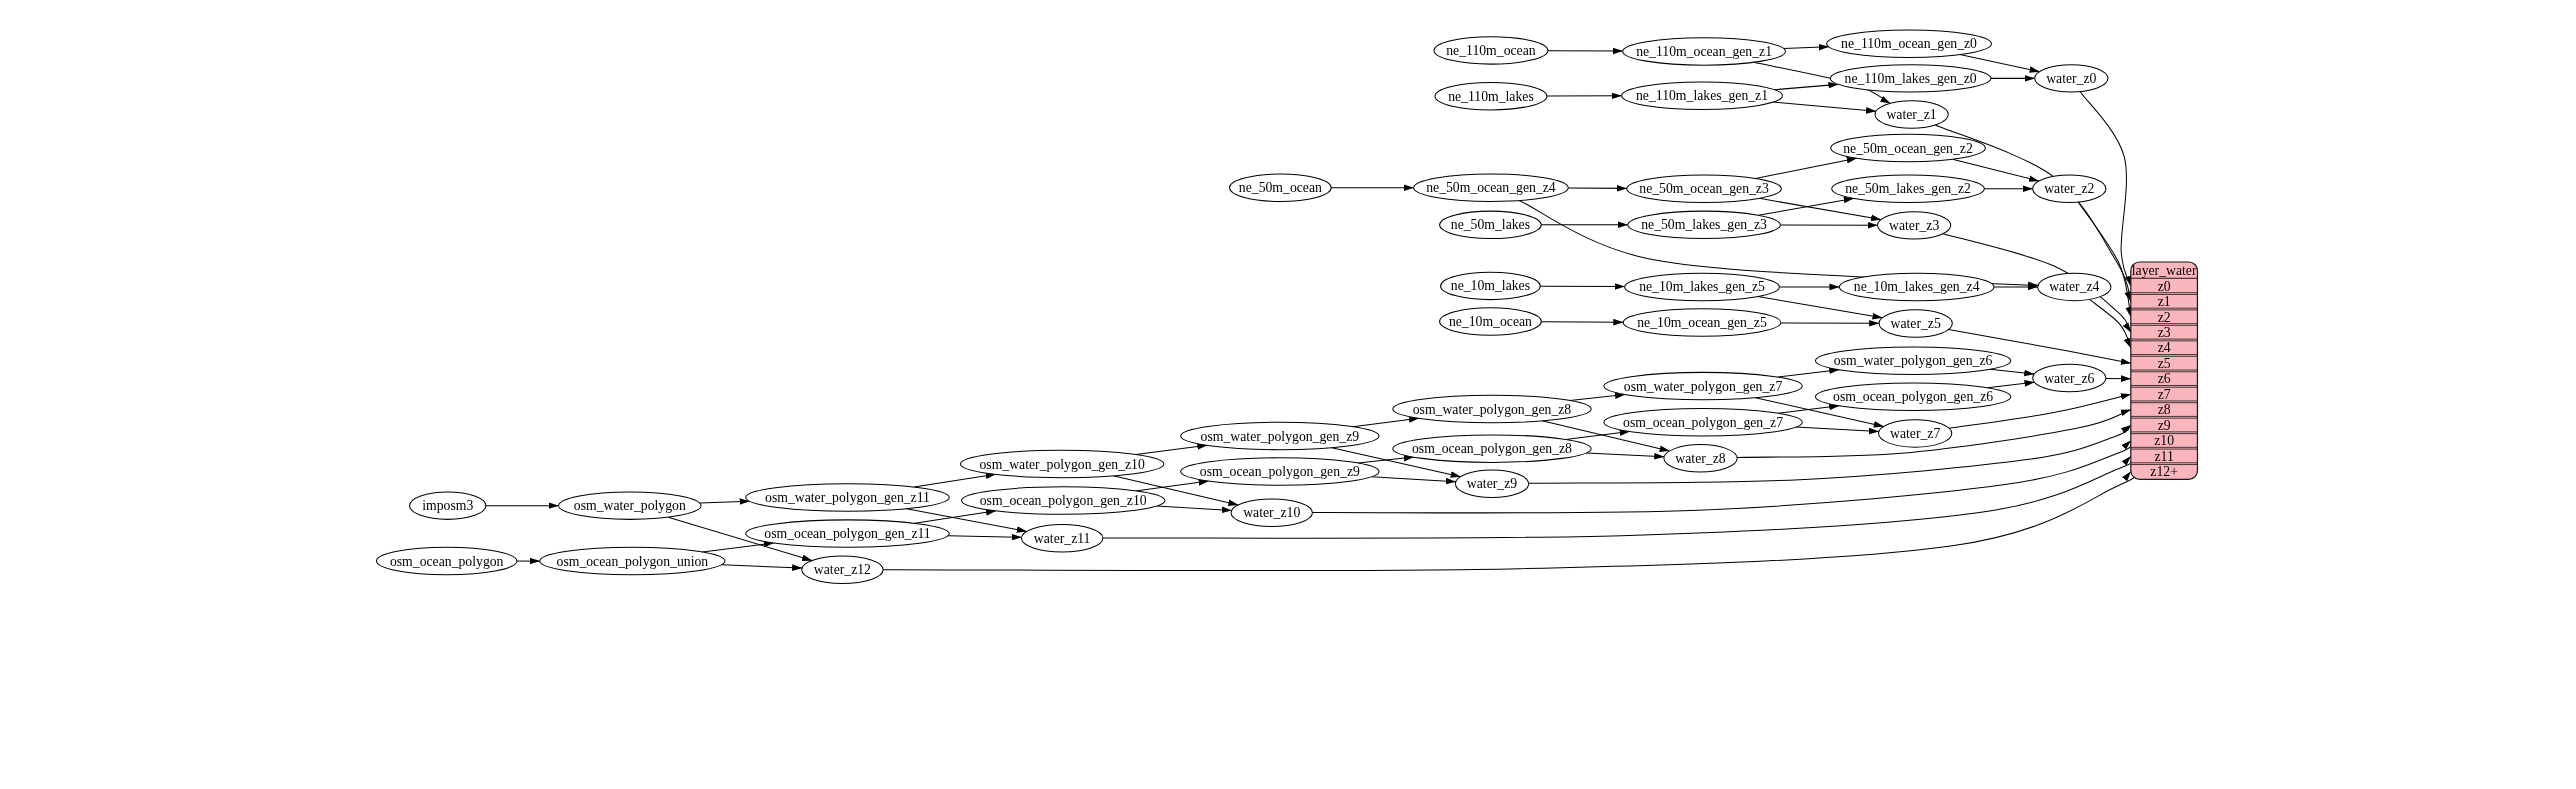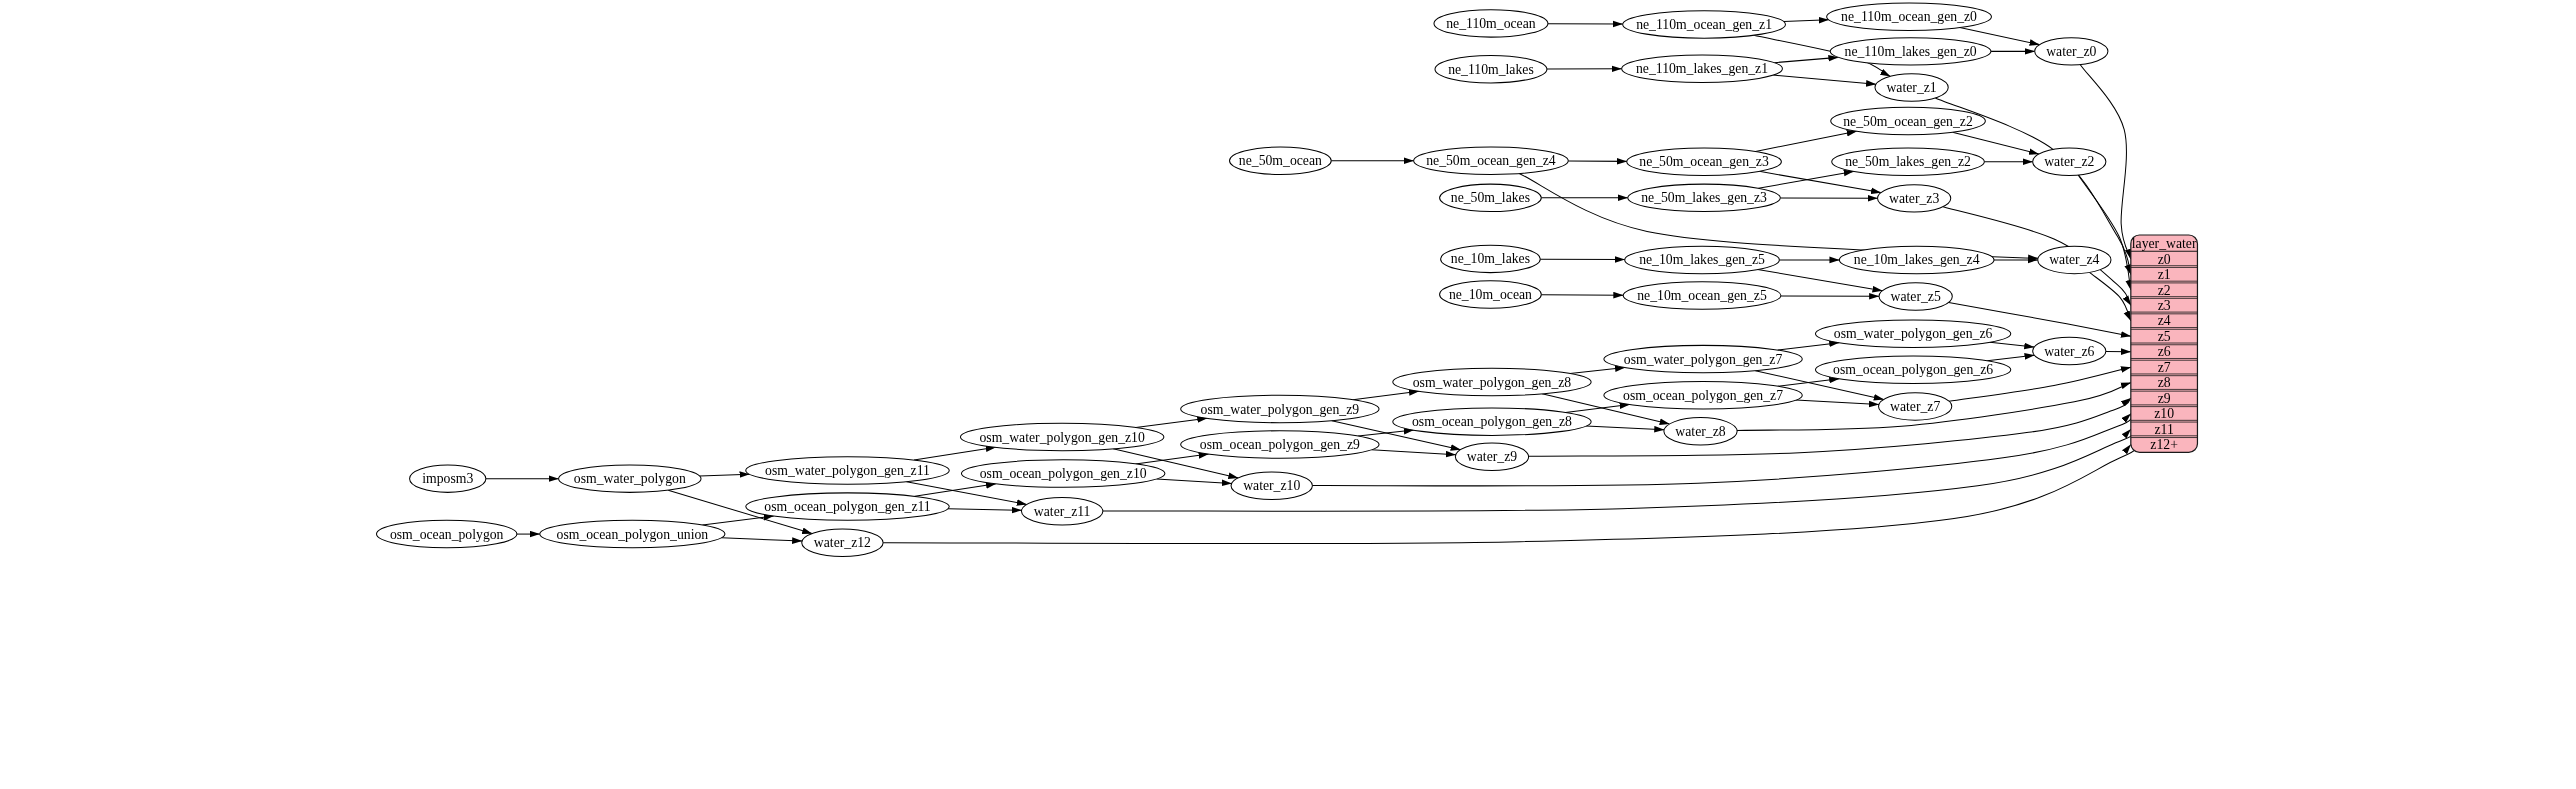--- a/index.html
+++ b/index.html
@@ -2,20 +2,21 @@
 <html style="font-size:11.5px"><head>
 <meta charset="utf-8">
 <style>
   html, body { margin: 0; padding: 0; background: #ffffff; }
   .canvas {
     position: relative;
     width: 2576px;
     height: 559px;
     background: #ffffff;
     overflow: hidden;
+    margin-top: 27px;
   }
   svg { display: block; width: 100%; height: 100%; }
   .lbl {
     font-family: "Liberation Serif", "DejaVu Serif", serif;
     font-size: 27px;
     fill: #000000;
     text-anchor: middle;
   }
 </style>
 </head>

